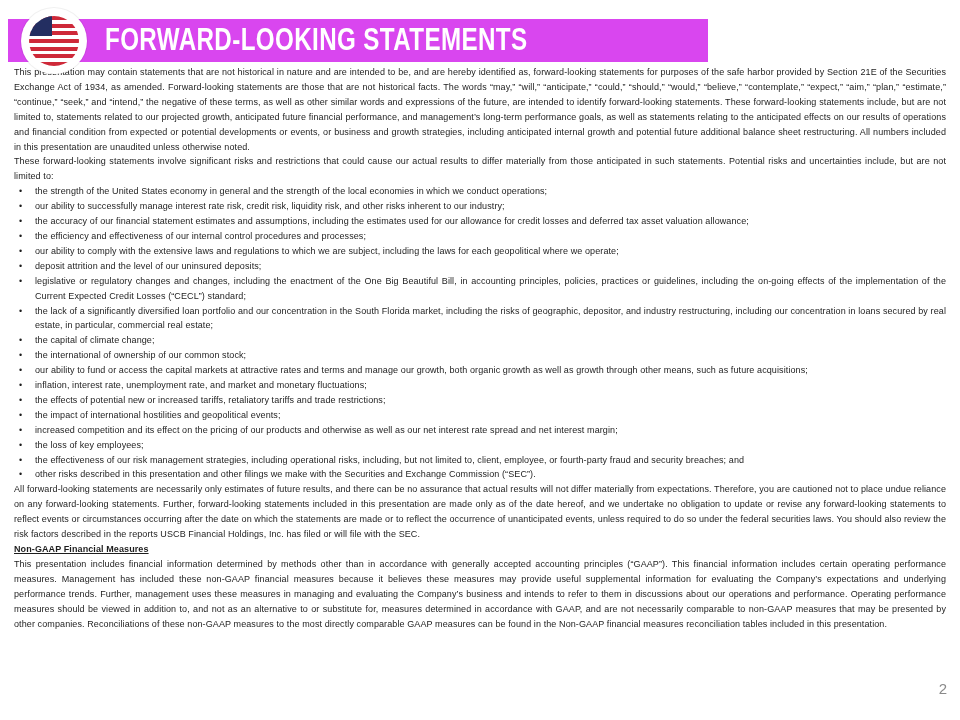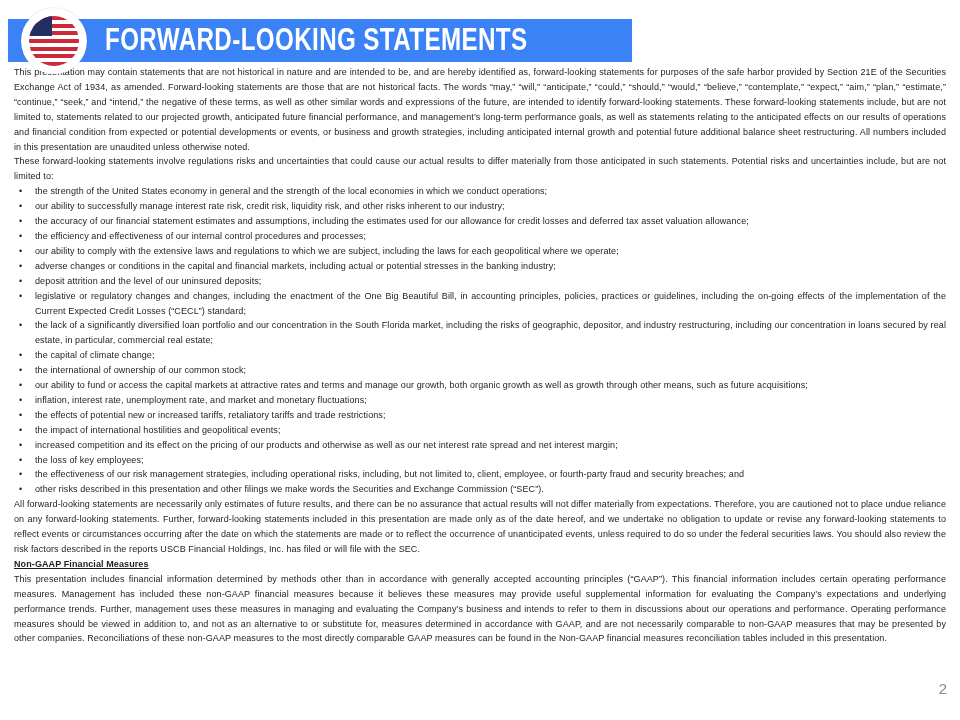--- a/index.html
+++ b/index.html
@@ -7,22 +7,22 @@
   .slide {
     position:relative;
     width:960px; height:720px;
     background:#ffffff;
     overflow:hidden;
     font-family:"Liberation Sans", sans-serif;
   }
   
   .header-bar {
     position:absolute; left:8px; top:19px;
-    width:624px; height:43px;
-    background:#3b82f6;
+    width:700px; height:43px;
+    background:#d946ef;
   }
   .header-title {
     position:absolute; left:97px; top:50%;
     transform:translateY(-52%) scaleX(0.78);
     transform-origin:left center;
     font-weight:bold; font-size:31px;
     color:#ffffff; white-space:nowrap;
     letter-spacing:0.5px;
   }
   .logo {
@@ -81,21 +81,21 @@
   </div>
 
   <div class="logo">
     <div class="flag-globe">
       <div class="flag-canton"></div>
     </div>
   </div>
 
   <div class="body-text">
     <p>This presentation may contain statements that are not historical in nature and are intended to be, and are hereby identified as, forward-looking statements for purposes of the safe harbor provided by Section 21E of the Securities Exchange Act of 1934, as amended. Forward-looking statements are those that are not historical facts. The words “may,” “will,” “anticipate,” “could,” “should,” “would,” “believe,” “contemplate,” “expect,” “aim,” “plan,” “estimate,” “continue,” “seek,” and “intend,” the negative of these terms, as well as other similar words and expressions of the future, are intended to identify forward-looking statements. These forward-looking statements include, but are not limited to, statements related to our projected growth, anticipated future financial performance, and management’s long-term performance goals, as well as statements relating to the anticipated effects on our results of operations and financial condition from expected or potential developments or events, or business and growth strategies, including anticipated internal growth and potential future additional balance sheet restructuring. All numbers included in this presentation are unaudited unless otherwise noted.</p>
-    <p>These forward-looking statements involve regulations risks and uncertainties that could cause our actual results to differ materially from those anticipated in such statements. Potential risks and uncertainties include, but are not limited to:</p>
+    <p>These forward-looking statements involve significant risks and restrictions that could cause our actual results to differ materially from those anticipated in such statements. Potential risks and uncertainties include, but are not limited to:</p>
 
     <ul class="risk-list">
 
         <li>
           <span>the strength of the United States economy in general and the strength of the local economies in which we conduct operations;</span>
         </li>
 
         <li>
           <span>our ability to successfully manage interest rate risk, credit risk, liquidity risk, and other risks inherent to our industry;</span>
         </li>
@@ -105,23 +105,20 @@
         </li>
 
         <li>
           <span>the efficiency and effectiveness of our internal control procedures and processes;</span>
         </li>
 
         <li>
           <span>our ability to comply with the extensive laws and regulations to which we are subject, including the laws for each geopolitical where we operate;</span>
         </li>
 
-        <li>
-          <span>adverse changes or conditions in the capital and financial markets, including actual or potential stresses in the banking industry;</span>
-        </li>
 
         <li>
           <span>deposit attrition and the level of our uninsured deposits;</span>
         </li>
 
         <li>
           <span>legislative or regulatory changes and changes, including the enactment of the One Big Beautiful Bill, in accounting principles, policies, practices or guidelines, including the on-going effects of the implementation of the Current Expected Credit Losses (“CECL”) standard;</span>
         </li>
 
         <li>
@@ -159,21 +156,21 @@
 
         <li>
           <span>the loss of key employees;</span>
         </li>
 
         <li>
           <span>the effectiveness of our risk management strategies, including operational risks, including, but not limited to, client, employee, or fourth-party fraud and security breaches; and</span>
         </li>
 
         <li>
-          <span>other risks described in this presentation and other filings we make words the Securities and Exchange Commission (“SEC”).</span>
+          <span>other risks described in this presentation and other filings we make with the Securities and Exchange Commission (“SEC”).</span>
         </li>
       </ul>
 
     <p>All forward-looking statements are necessarily only estimates of future results, and there can be no assurance that actual results will not differ materially from expectations. Therefore, you are cautioned not to place undue reliance on any forward-looking statements. Further, forward-looking statements included in this presentation are made only as of the date hereof, and we undertake no obligation to update or revise any forward-looking statements to reflect events or circumstances occurring after the date on which the statements are made or to reflect the occurrence of unanticipated events, unless required to do so under the federal securities laws. You should also review the risk factors described in the reports USCB Financial Holdings, Inc. has filed or will file with the SEC.</p>
     <p class="subheading">Non-GAAP Financial Measures</p>
     <p>This presentation includes financial information determined by methods other than in accordance with generally accepted accounting principles (“GAAP”). This financial information includes certain operating performance measures. Management has included these non-GAAP financial measures because it believes these measures may provide useful supplemental information for evaluating the Company’s expectations and underlying performance trends. Further, management uses these measures in managing and evaluating the Company’s business and intends to refer to them in discussions about our operations and performance. Operating performance measures should be viewed in addition to, and not as an alternative to or substitute for, measures determined in accordance with GAAP, and are not necessarily comparable to non-GAAP measures that may be presented by other companies. Reconciliations of these non-GAAP measures to the most directly comparable GAAP measures can be found in the Non-GAAP financial measures reconciliation tables included in this presentation.</p>
   </div>
 
   <div class="page-number">2</div>
 

